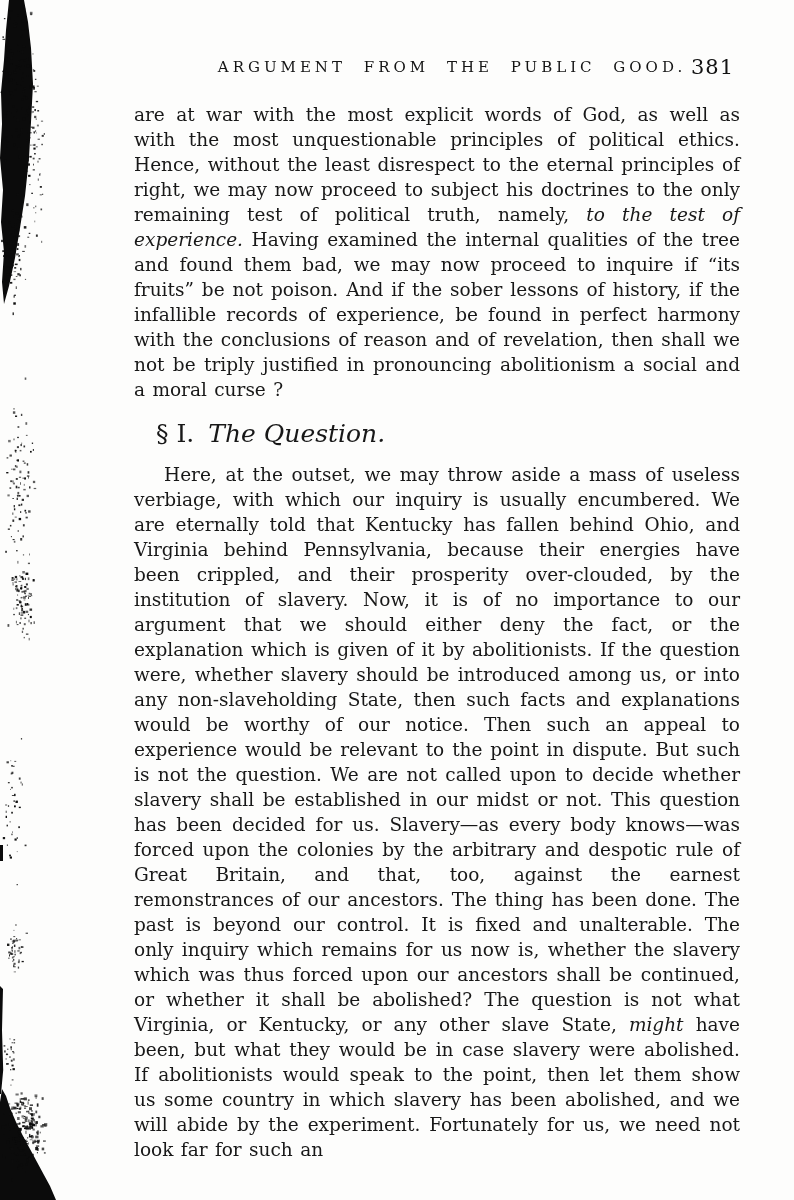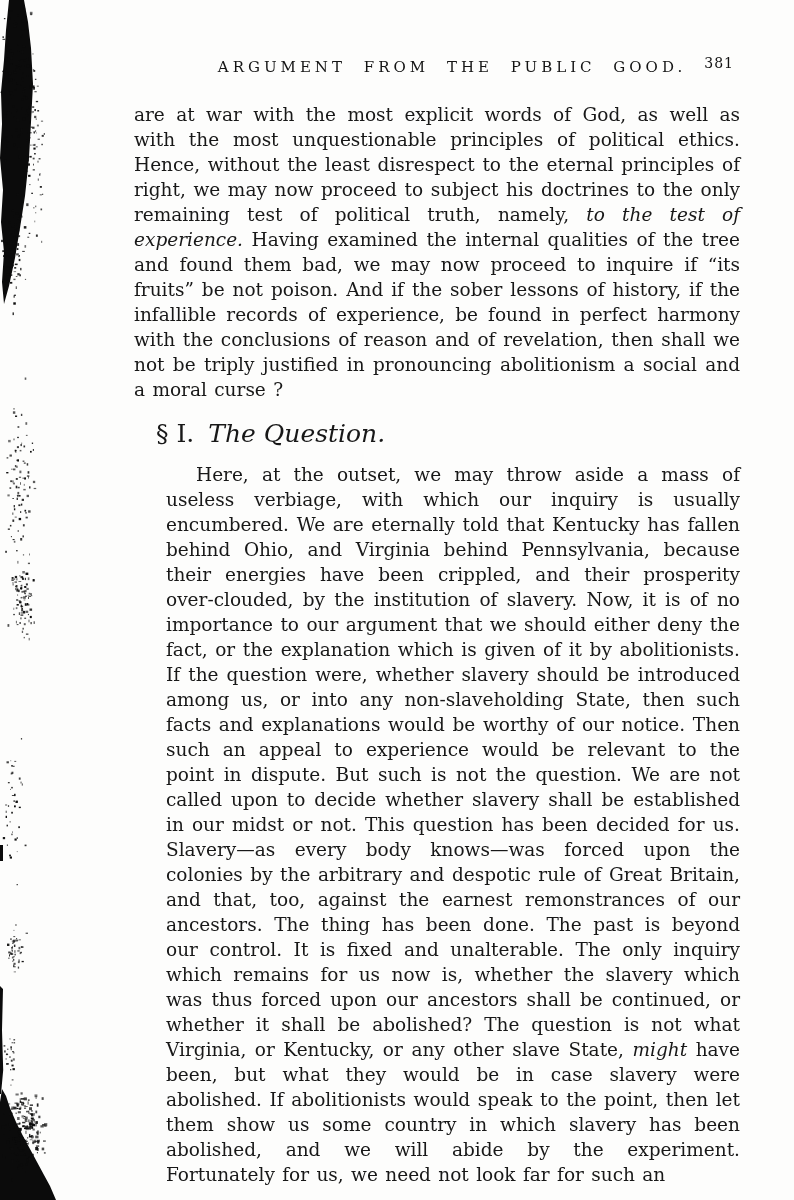--- a/index.html
+++ b/index.html
@@ -28,38 +28,38 @@
     padding-left:30px;
     font-size:15px;
     letter-spacing:4px;
     word-spacing:9px;
     white-space:nowrap;
     color:#141414;
   }
   .head-page {
     position:absolute;
     right:6px; top:-3px;
-    font-size:14px;
+    font-size:21px;
     letter-spacing:1px;
     color:#121212;
     margin-left:24px;
   }
   .text-block {
     position:absolute;
     top:102px; left:134px; width:606px;
   }
   p.para {
     margin:0;
     font-size:18.5px;
     line-height:25px;
     text-align:justify;
     word-spacing:1.5px;
     color:#181818;
   }
-  p.para.indent { text-indent:30px;margin-left:32px; }
+  p.para.indent { text-indent:30px; }
   .section-heading {
     margin:17px 0 14px 0;
     padding-left:22px;
     font-size:25px;
     font-weight:normal;
     color:#181818;
   }
   .section-marker { margin-right:14px; }
   .italic { font-style:italic; }
 </style>

